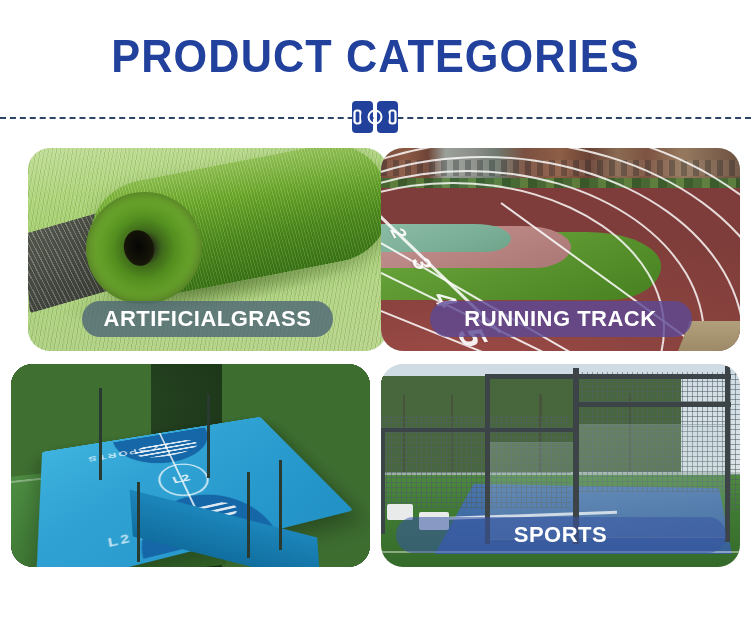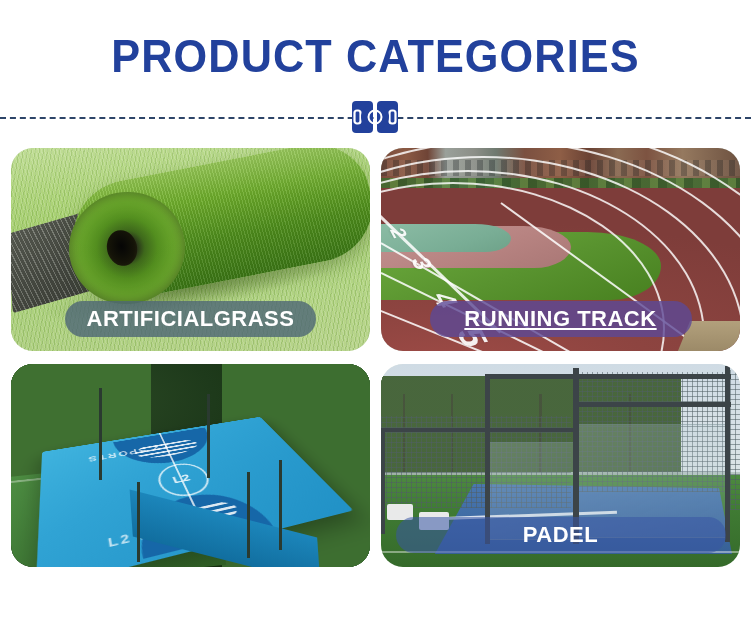--- a/index.html
+++ b/index.html
@@ -67,21 +67,21 @@
     padding: 0;
   }
   .card {
     position: absolute;
     width: 359px;
     height: 203px;
     border-radius: 22px;
     overflow: hidden;
     background: #dfe7dd;
   }
-  .card-0 { left: 11px;  top: 8px; }
+  .card-0 { left: 28px;  top: 8px; }
   .card-1 { left: 381px; top: 8px; }
   .card-2 { left: 11px;  top: 224px; }
   .card-3 { left: 381px; top: 224px; }
 
   .card-photo {
     position: absolute;
     inset: 0;
     overflow: hidden;
   }
 
@@ -103,21 +103,20 @@
     padding: 0 22px;
     box-sizing: border-box;
   }
   .label-grass {
     background: rgba(78,103,118,0.80);
     min-width: 248px;
   }
   .label-track {
     background: rgba(92,73,150,0.80);
     min-width: 262px;
-    text-decoration: underline;
   }
   .label-court {
     background: rgba(150,176,196,0.58);
     min-width: 330px;
     border-radius: 10px;
   }
   .label-padel {
     background: rgba(56,86,164,0.55);
     min-width: 330px;
   }
@@ -661,16 +660,16 @@
       <div class="padel-frame" style="left:344px; top:2px;   width:5px;  height:176px;"></div>
       <div class="padel-frame" style="left:0px;   top:64px;  width:4px;  height:106px;"></div>
       <div class="padel-frame" style="left:104px; top:10px;  width:246px; height:5px;"></div>
       <div class="padel-frame" style="left:0px;   top:64px;  width:196px; height:4px;"></div>
       <div class="padel-frame" style="left:192px; top:38px;  width:158px; height:5px;"></div>
 
       <div class="padel-bench" style="left:6px;   top:140px; width:26px; height:16px;"></div>
       <div class="padel-bench" style="left:38px;  top:148px; width:30px; height:18px;"></div>
       <div class="padel-line" style="left:0px; bottom:14px; right:0px; height:2px; opacity:0.55;"></div>
     </div>
-    <div class="card-label label-padel">PADEL</div>
+    <div class="card-label label-padel">SPORTS</div>
   </div>
 
 </div>
 
 </body></html>

